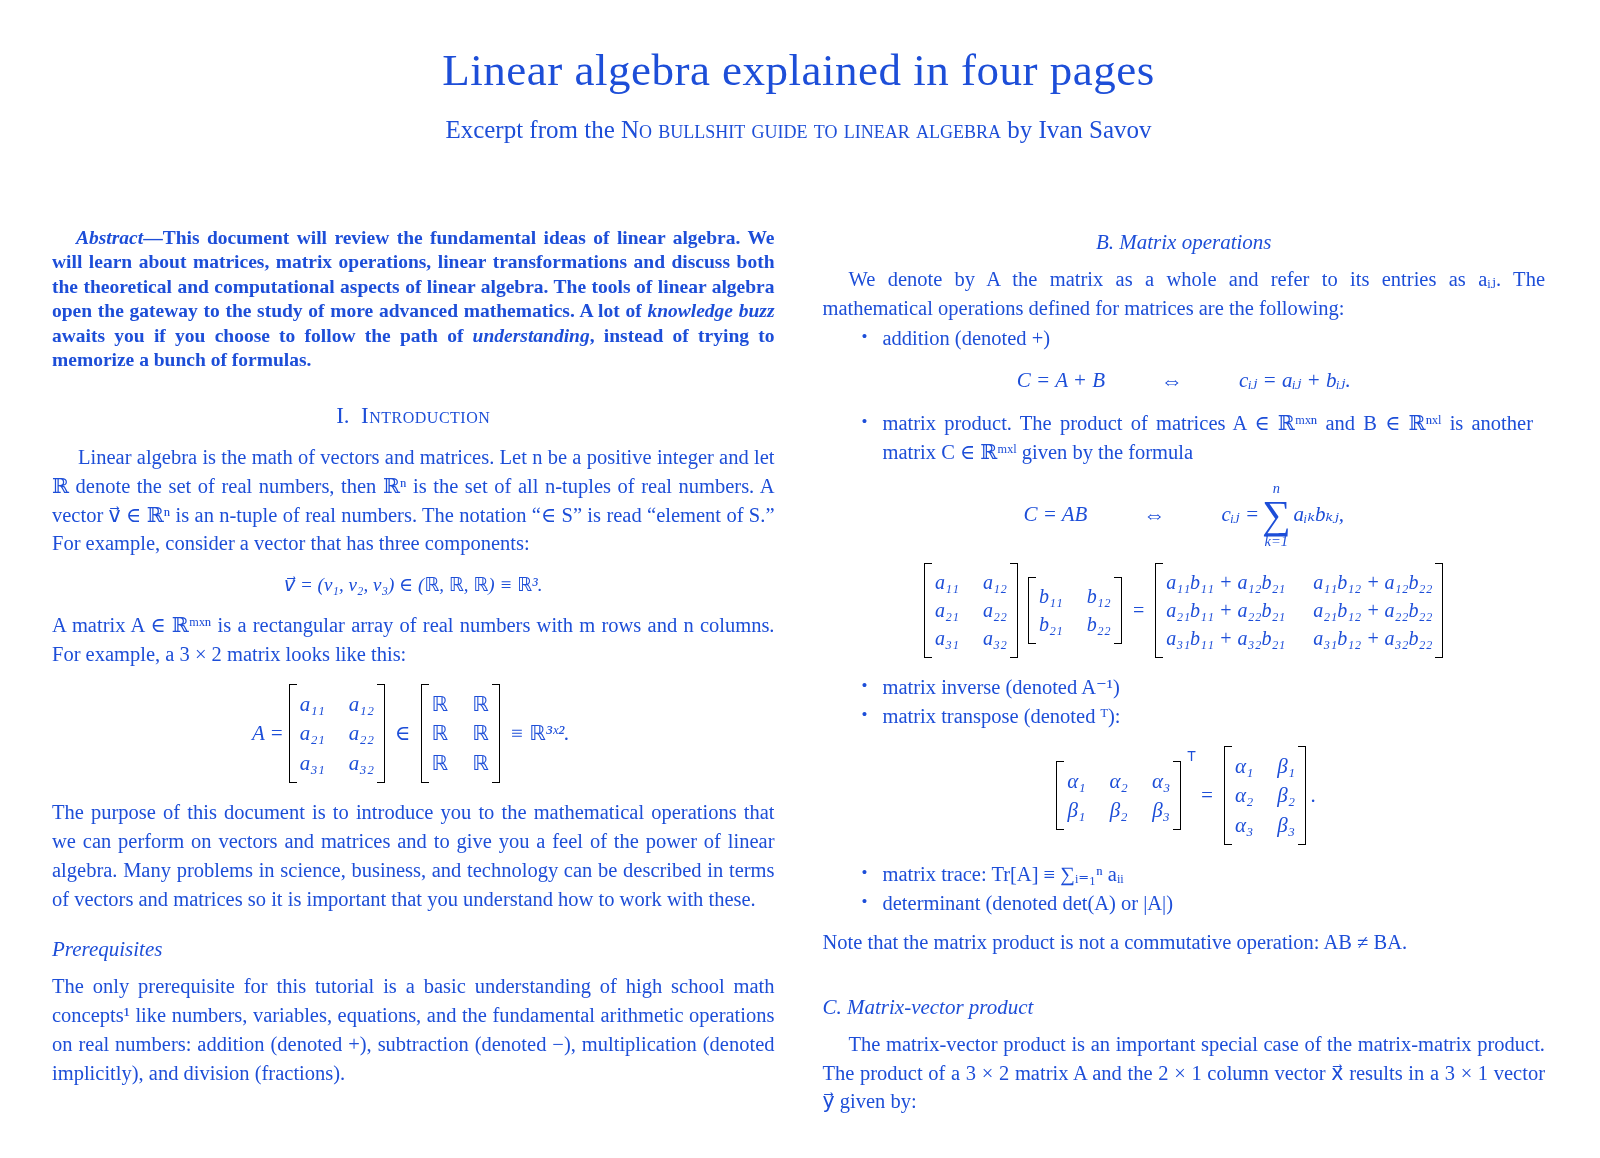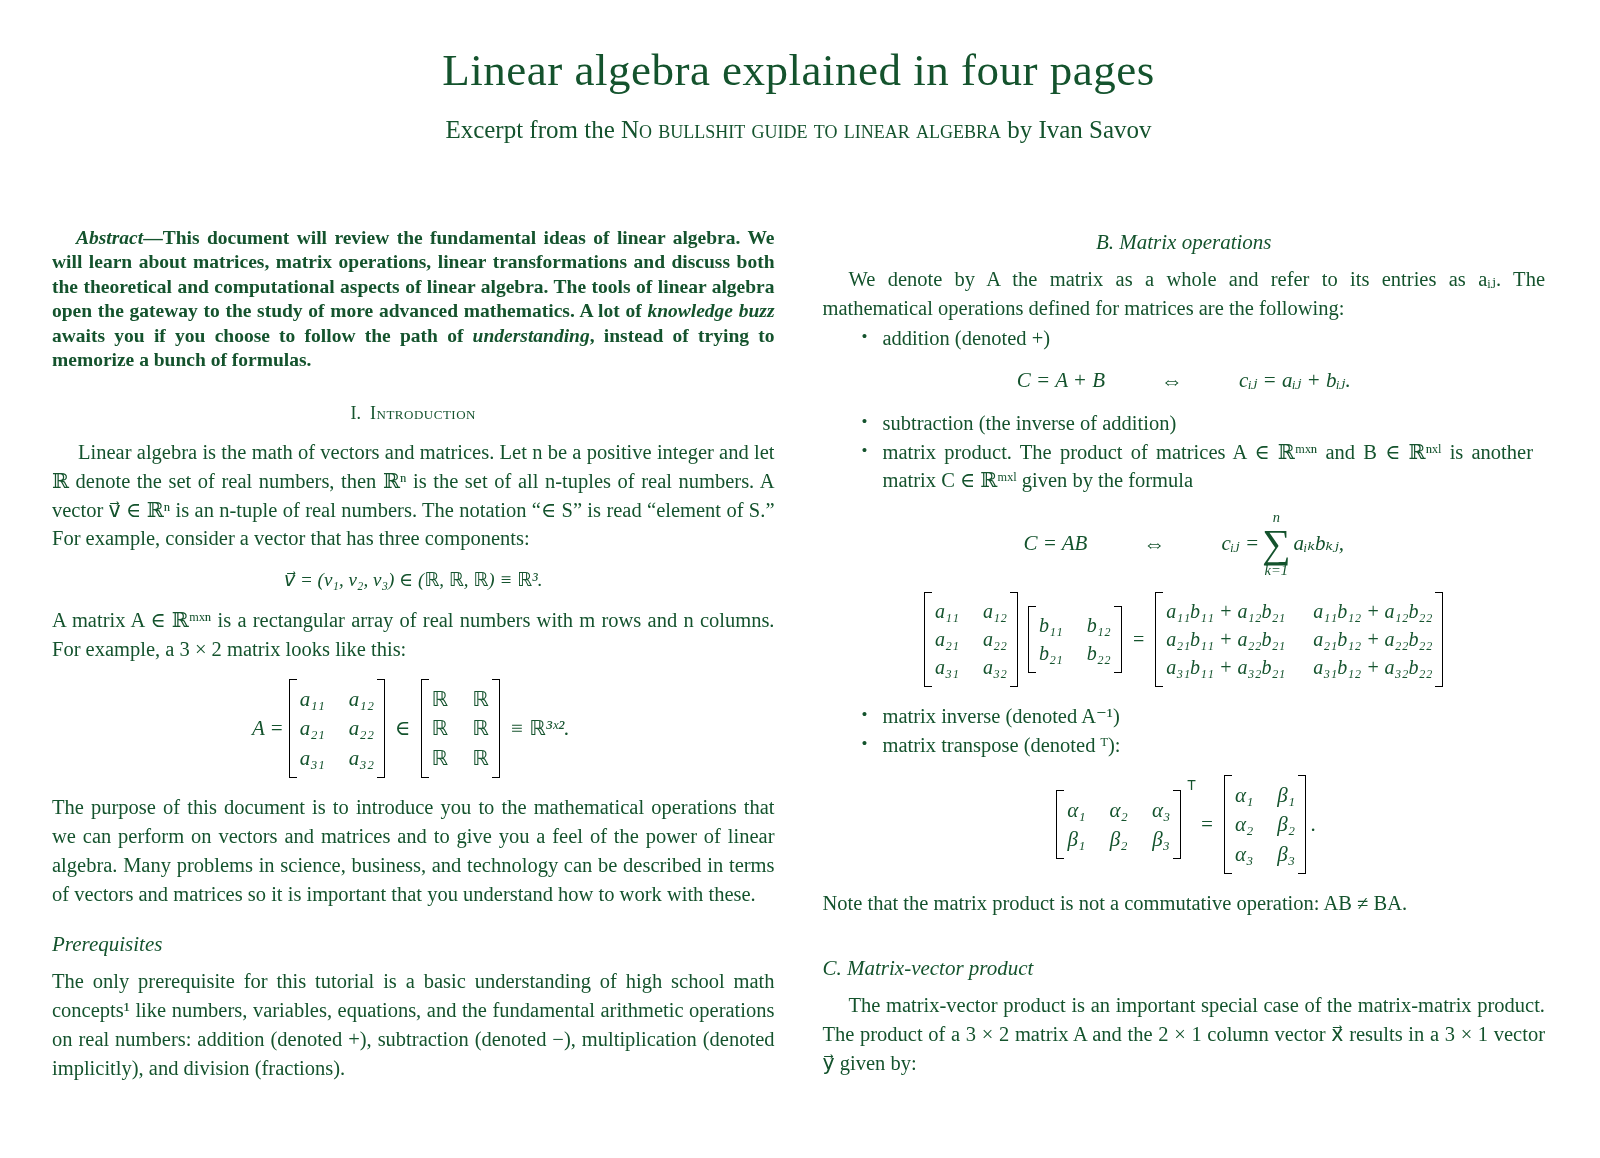--- a/index.html
+++ b/index.html
@@ -1,34 +1,34 @@
 <!DOCTYPE html>
 <html><head>
 <meta charset="utf-8">
 <style>
   * { margin:0; padding:0; box-sizing:border-box; }
   html,body { background:#ffffff; }
   .page {
-    width:1600px; height:1158px; background:#ffffff; color:#14532d;
+    width:1600px; height:1158px; background:#ffffff; color:#1d4ed8;
     font-family:"Liberation Serif","DejaVu Serif","DejaVu Sans",serif;
     padding:44px 55px 0 52px; overflow:hidden; position:relative;
   }
   
   .title { text-align:center; font-size:45px; font-weight:400; letter-spacing:0.5px; }
   .subtitle { text-align:center; font-size:25px; margin-top:20px; }
   .sc { font-variant:small-caps; }
   
   .columns { display:flex; gap:48px; margin-top:82px; }
   .col { flex:1 1 0; min-width:0; }
   
   p { font-size:20.5px; line-height:1.41; text-align:justify; }
   p.indent { text-indent:26px; }
   .abstract { font-weight:bold; font-size:19.5px; line-height:1.255; text-indent:24px; }
   .seg-bold-italic { font-style:italic; }
-  .sec-heading-center { text-align:center; font-weight:400; font-size:18px; margin:30px 0 14px 0; }
+  .sec-heading-center { text-align:center; font-weight:400; font-size:23px; margin:30px 0 14px 0; }
   .sec-heading-center .sc { letter-spacing:0.5px; }
   .ital-heading { font-style:italic; font-weight:400; font-size:21px; margin:24px 0 10px 0; }
   .first-heading { margin-top:4px;text-align:center; }
   
   ul.bullets { list-style:none; padding-left:48px; margin:1px 12px; }
   ul.bullets li { font-size:20.5px; line-height:1.41; text-align:justify; position:relative; }
   ul.bullets li::before { content:"\2022"; position:absolute; left:-21px; top:1px; font-size:17px; }
   
   .equation { text-align:center; font-style:italic; font-size:19px; margin:15px 0; }
   .eq-flex { display:flex; justify-content:center; align-items:center; font-style:italic; font-size:21px; margin:15px 0; }
@@ -125,21 +125,20 @@
         <li>addition (denoted +)</li>
       </ul>
 
       <div class="eq-flex">
         <span>C = A + B</span>
         <span class="eq-arrow">⇔</span>
         <span>cᵢⱼ = aᵢⱼ + bᵢⱼ.</span>
       </div>
 
       <ul class="bullets">
-        <li>subtraction (the inverse of addition)</li>
         <li>matrix product. The product of matrices A ∈ ℝᵐˣⁿ and B ∈ ℝⁿˣˡ is another matrix C ∈ ℝᵐˣˡ given by the formula</li>
       </ul>
 
       <div class="eq-flex">
         <span>C = AB</span>
         <span class="eq-arrow">⇔</span>
         <span>cᵢⱼ =</span>
         <span class="sum-stack">
           <span class="sum-top">n</span>
           <span class="sum-sigma">∑</span>
@@ -194,20 +193,24 @@
             <span class="mcell">α₁</span>
             <span class="mcell">β₁</span>
             <span class="mcell">α₂</span>
             <span class="mcell">β₂</span>
             <span class="mcell">α₃</span>
             <span class="mcell">β₃</span>
           </span>
         <span>.</span>
       </div>
 
+      <ul class="bullets">
+        <li>matrix trace: Tr[A] ≡ ∑ᵢ₌₁ⁿ aᵢᵢ</li>
+        <li>determinant (denoted det(A) or |A|)</li>
+      </ul>
 
       <p class="note-para">Note that the matrix product is not a commutative operation: AB ≠ BA.</p>
 
       <h3 class="ital-heading sec-c">C. Matrix-vector product</h3>
 
       <p class="indent">The matrix-vector product is an important special case of the matrix-matrix product. The product of a 3 × 2 matrix A and the 2 × 1 column vector x⃗ results in a 3 × 1 vector y⃗ given by:</p>
 
     </div>
   </div>
 </div>

